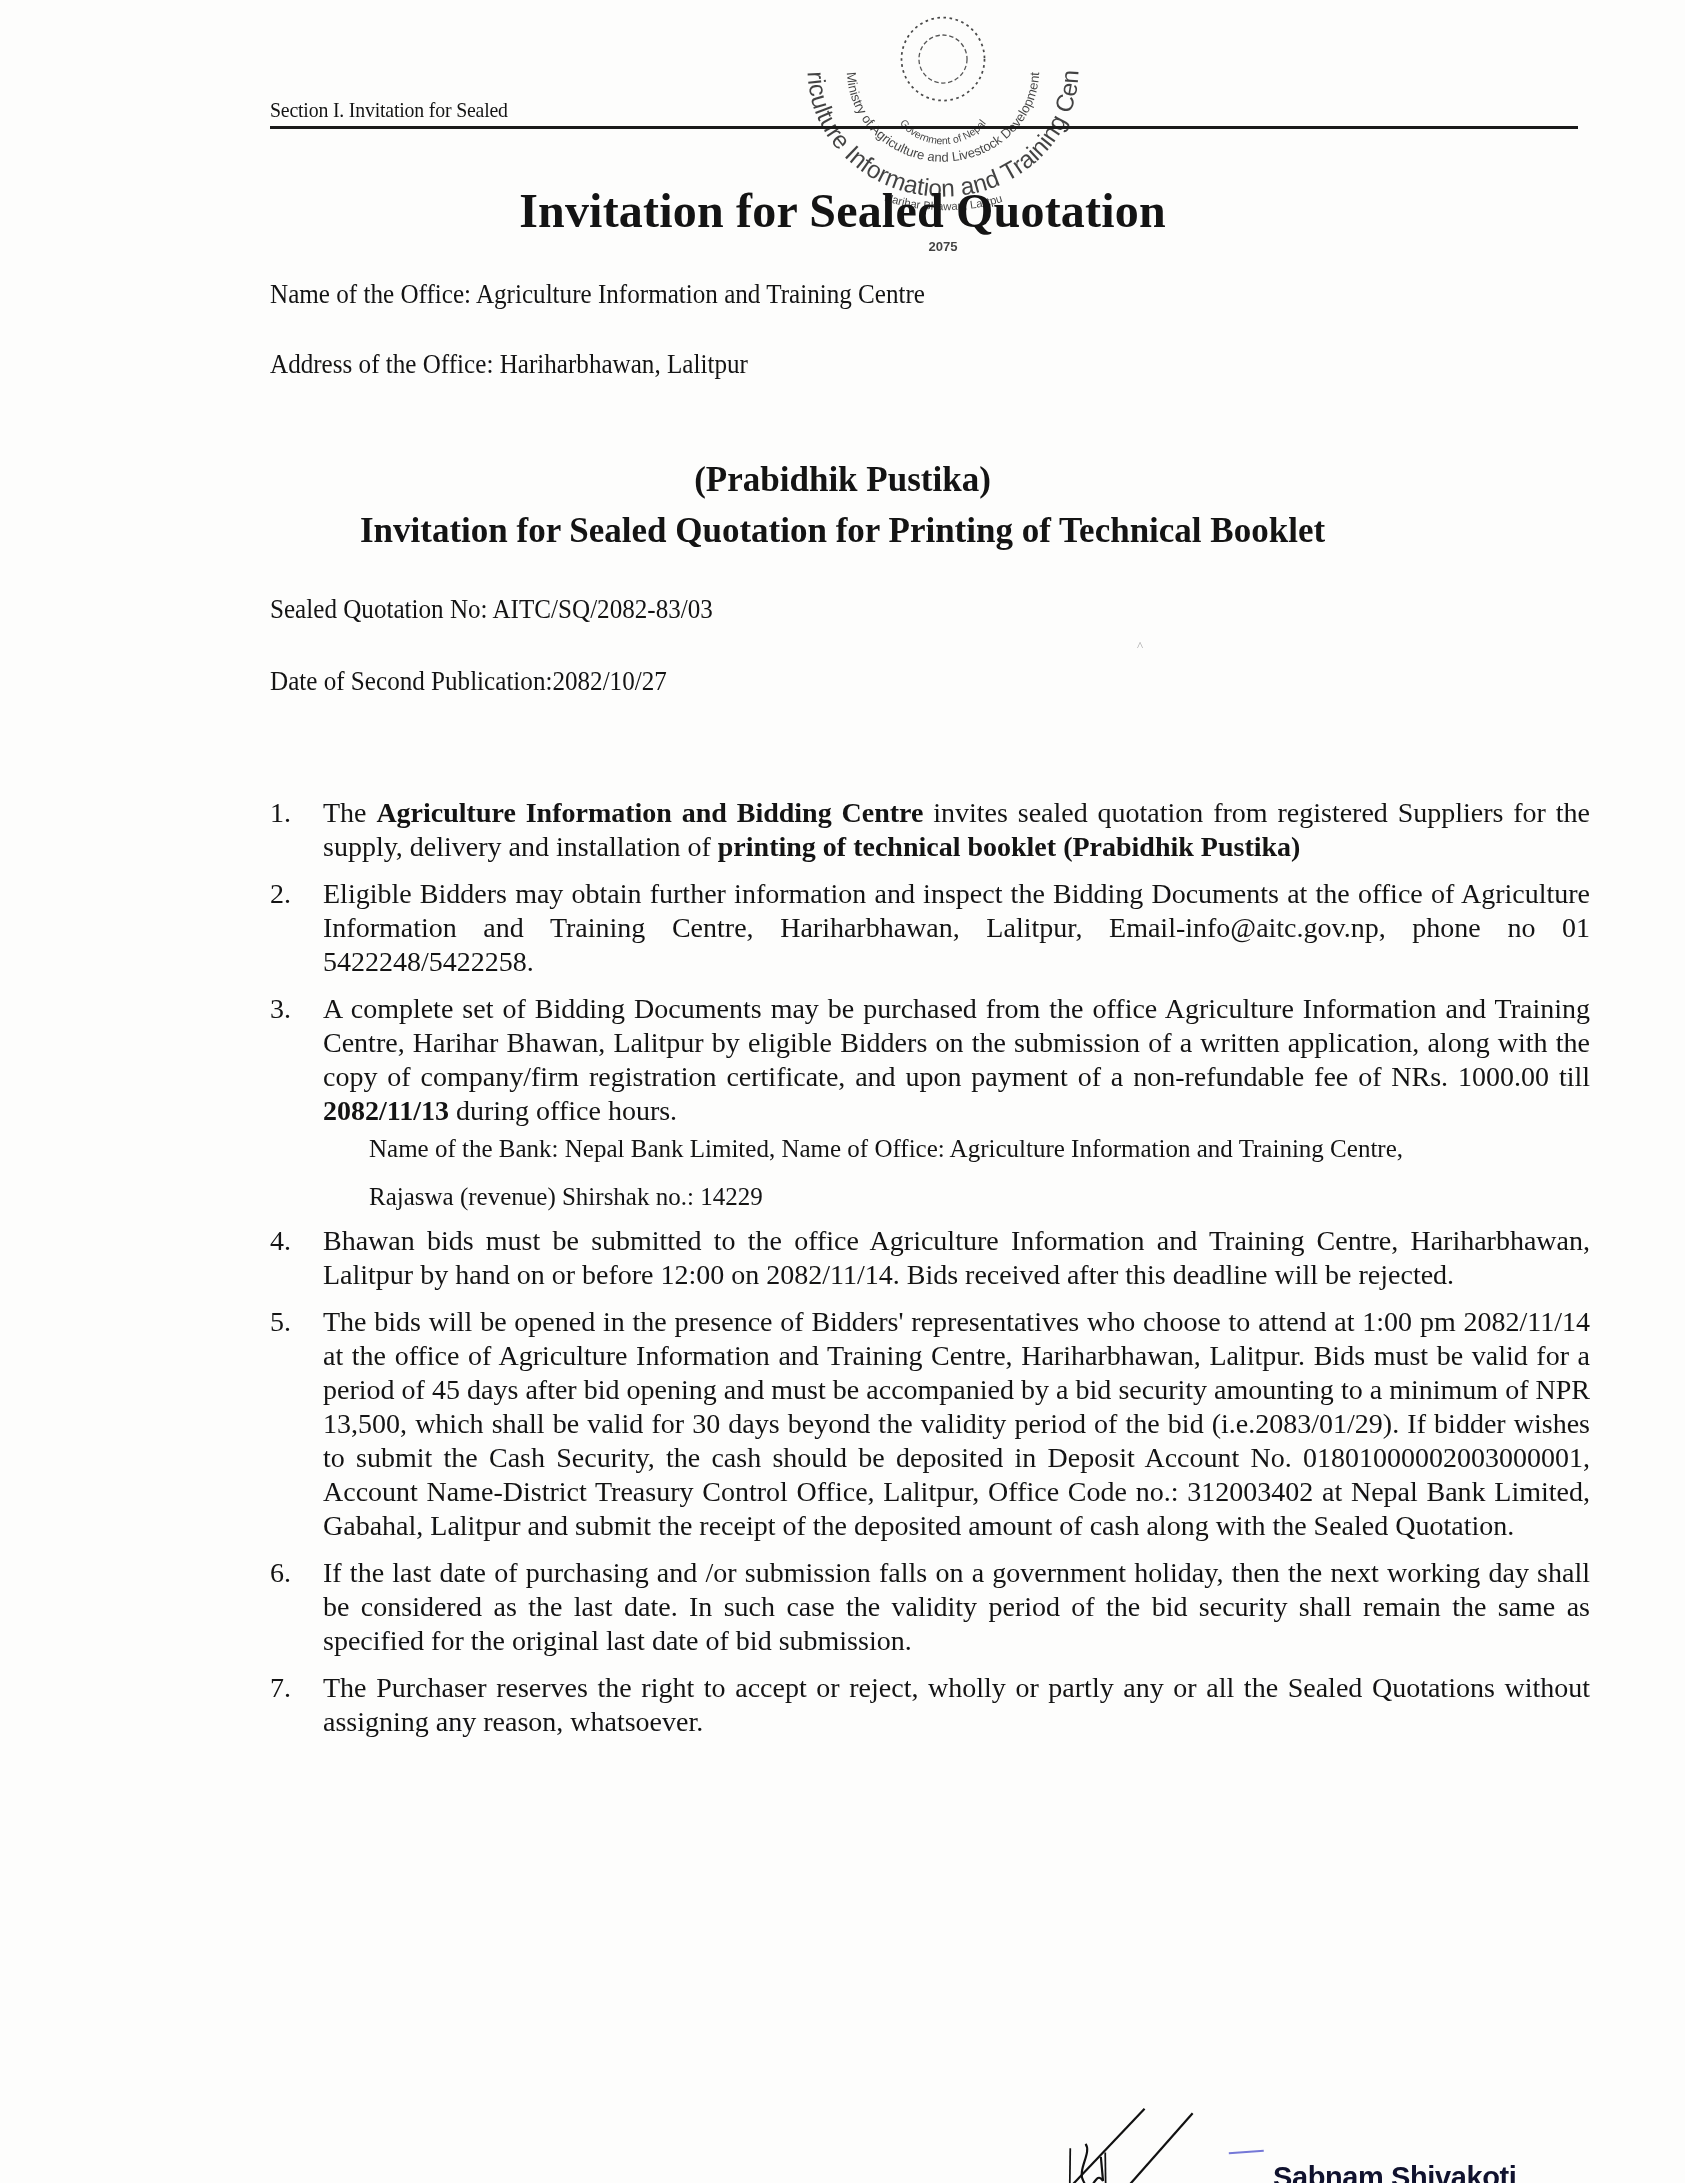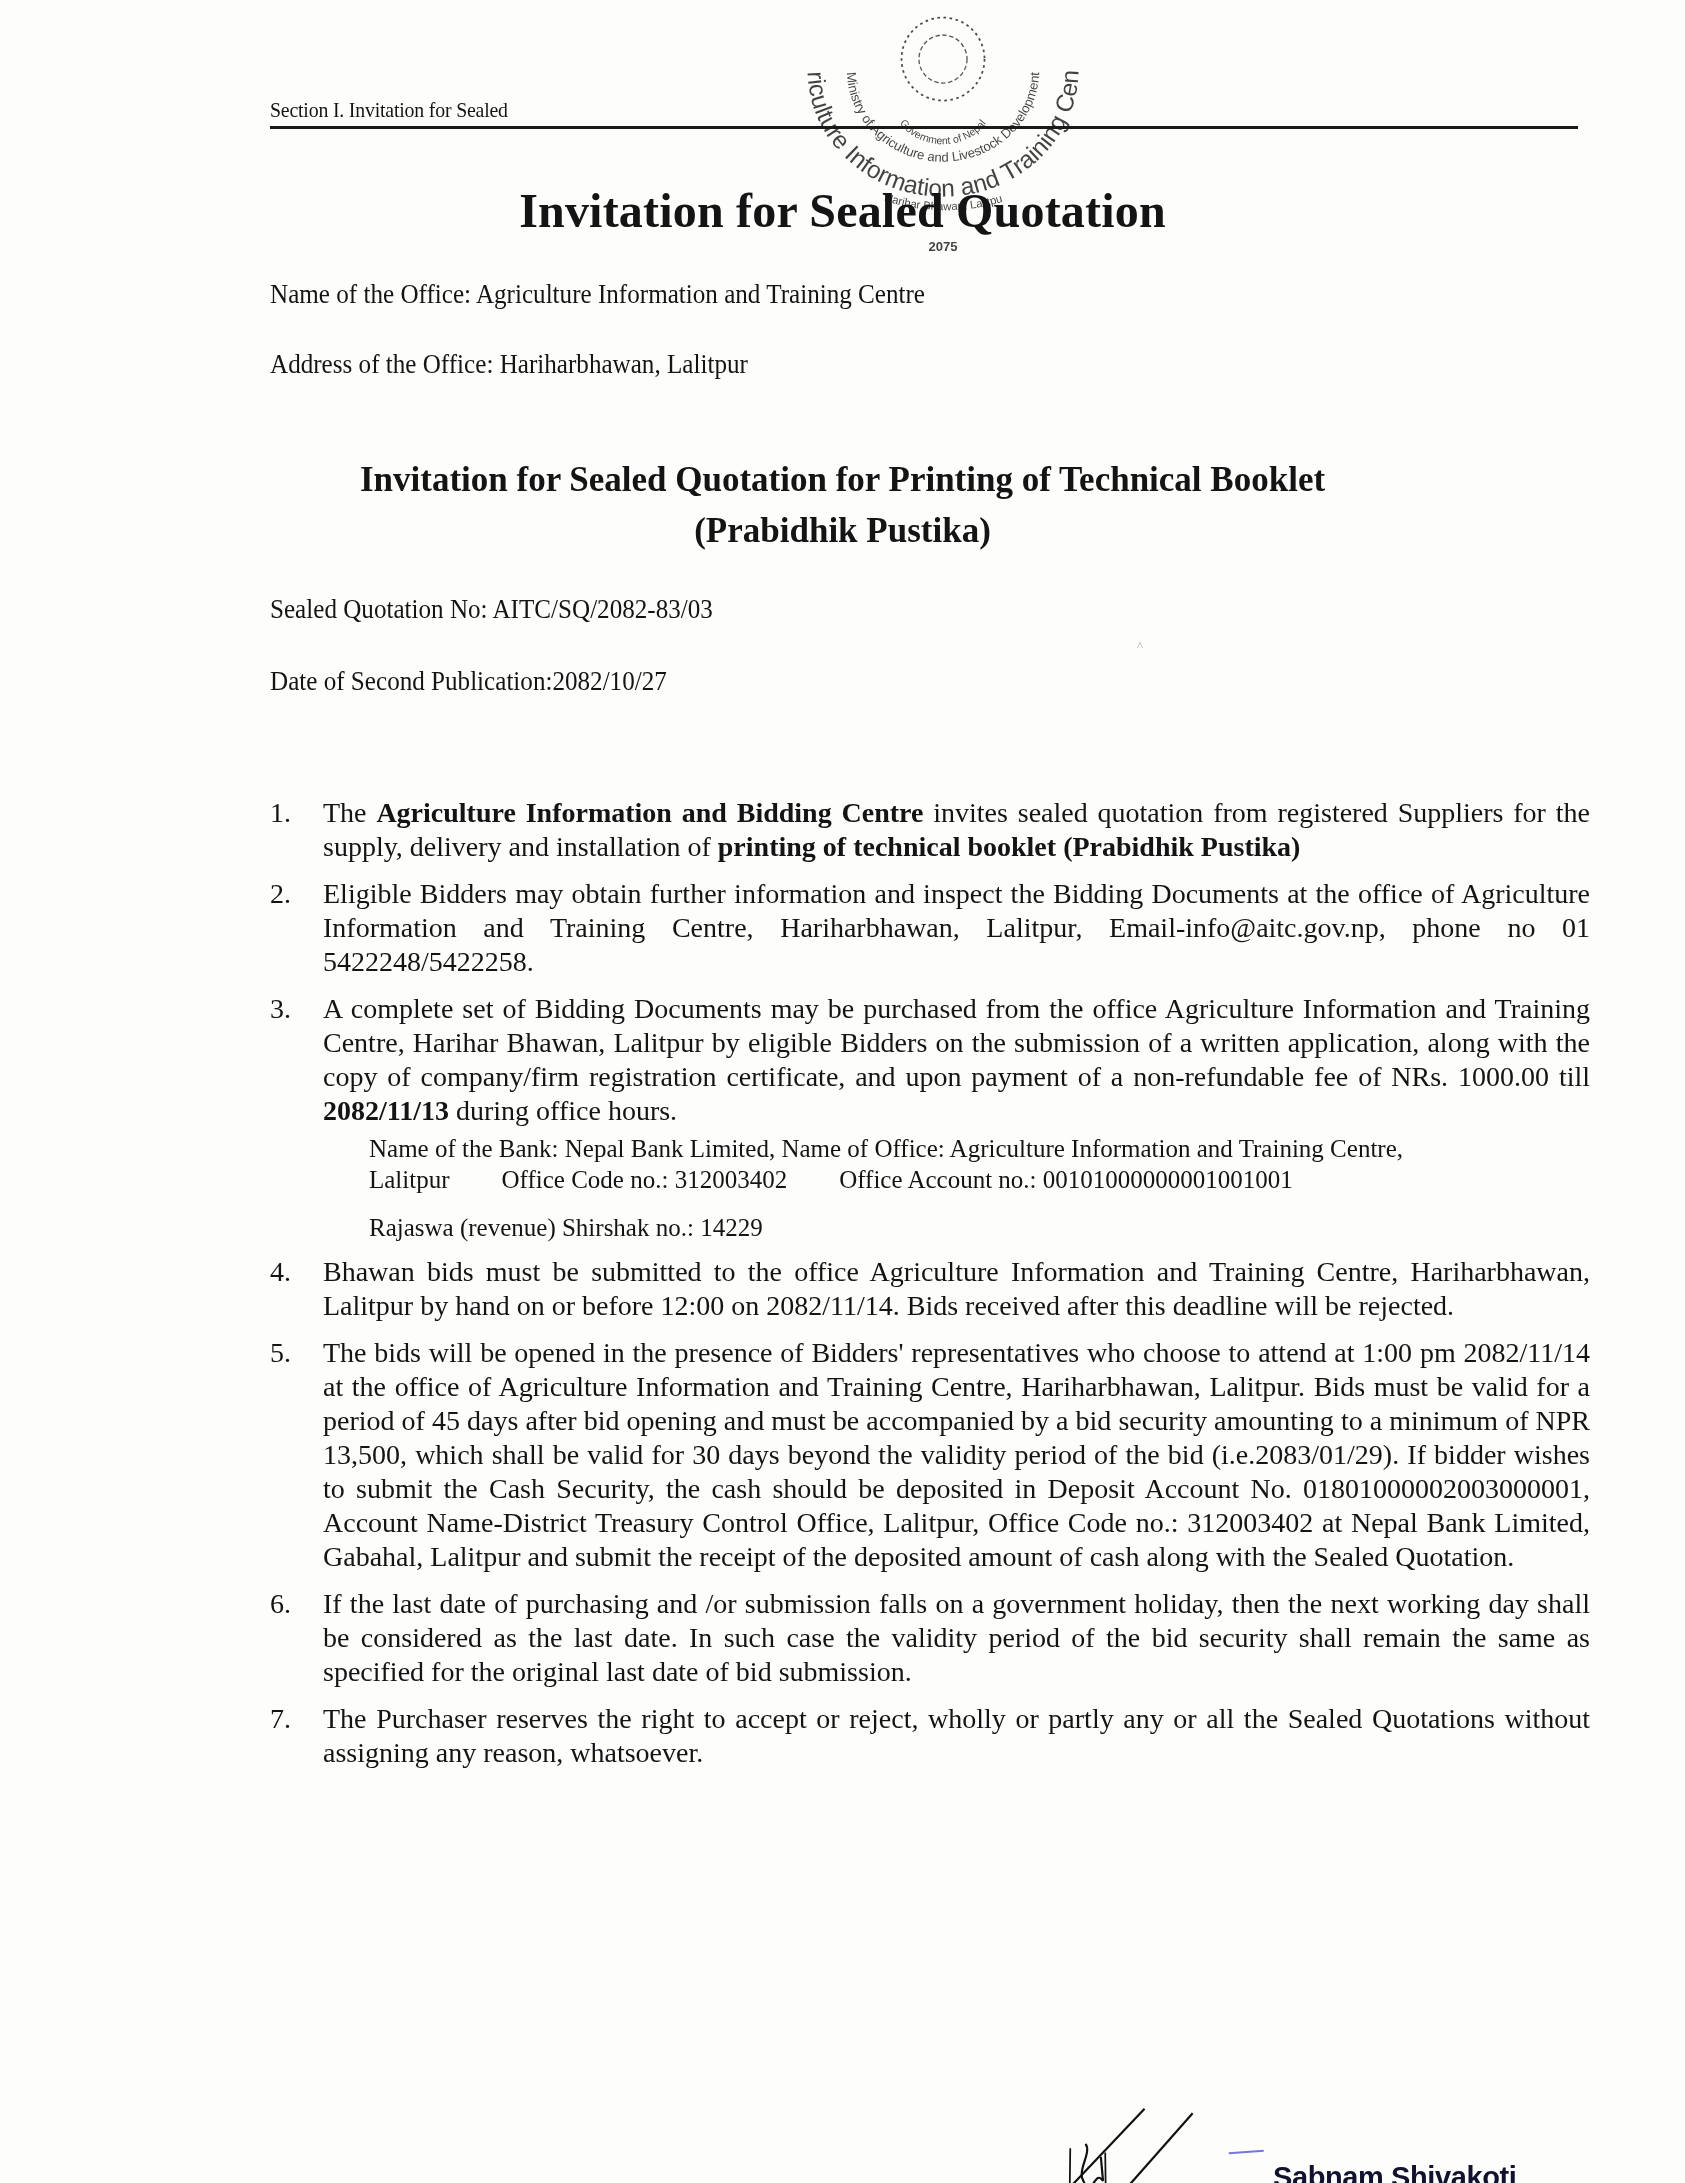--- a/index.html
+++ b/index.html
@@ -53,22 +53,22 @@
     <text x="380" y="545" font-size="30" text-anchor="middle" font-weight="bold">2075</text>
   </svg>
 </div>
 
 <div class="abs main-title">Invitation for Sealed Quotation</div>
 
 <div class="abs meta-line" style="top:279px">Name of the Office: Agriculture Information and Training Centre</div>
 <div class="abs meta-line" style="top:349px">Address of the Office: Hariharbhawan, Lalitpur</div>
 
 <div class="abs sub-title">
+  <div>(Prabidhik Pustika)</div>
   <div>Invitation for Sealed Quotation for Printing of Technical Booklet</div>
-  <div>(Prabidhik Pustika)</div>
 </div>
 
 <div class="abs meta-line" style="top:594px">Sealed Quotation No: AITC/SQ/2082-83/03</div>
 <div class="abs meta-line" style="top:666px">Date of Second Publication:2082/10/27</div>
 <div class="abs stray-mark">^</div>
 
 <div class="abs clauses" id="clauses">
   <div class="clause">
     <div class="num">1.</div>
     <div class="body"><span>The </span><span class="bd">Agriculture Information and Bidding Centre</span><span> invites sealed quotation from registered Suppliers for the supply, delivery and installation of </span><span class="bd">printing of technical booklet</span><span class="bd"> (</span><span class="bd it">Prabidhik Pustika</span><span class="bd">)</span></div>
@@ -76,25 +76,20 @@
   <div class="clause">
     <div class="num it">2.</div>
     <div class="body"><span class="it">Eligible Bidders may obtain further information and inspect the Bidding Documents at the office of</span><span> Agriculture Information and Training Centre, Hariharbhawan, Lalitpur, Email-info@aitc.gov.np, phone no 01 5422248/5422258.</span></div>
   </div>
   <div class="clause" style="margin-bottom:0">
     <div class="num it">3.</div>
     <div class="body"><span class="it">A complete set of Bidding Documents may be purchased from the office</span><span> Agriculture Information and Training Centre, Harihar Bhawan, Lalitpur </span><span class="it">by eligible Bidders on the submission of a written application, along with the copy of company/firm registration certificate, and upon payment of a non-refundable fee of NRs. 1000.00 till </span><span class="it bd">2082/11/13</span><span class="it"> during office hours.</span></div>
   </div>
   <div class="bank-block">
     <p>Name of the Bank: Nepal Bank Limited, Name of Office: Agriculture Information and Training Centre,</p>
-    <div class="row">
-      <span>Lalitpur</span>
-      <span>Office Code no.: 312003402</span>
-      <span>Office Account no.: 00101000000001001001</span>
-    </div>
     <p class="rajaswa">Rajaswa (revenue) Shirshak no.: 14229</p>
   </div>
   <div class="clause">
     <div class="num it">4.</div>
     <div class="body"><span class="it">Bhawan bids must be submitted to the office</span><span> Agriculture Information and Training Centre, Hariharbhawan, Lalitpur </span><span class="it">by hand on or before 12:00 on 2082/11/14. Bids received after this deadline will be rejected.</span></div>
   </div>
   <div class="clause">
     <div class="num it">5.</div>
     <div class="body"><span class="it">The bids will be opened in the presence of Bidders' representatives who choose to attend at 1:00 pm 2082/11/14 at the office of</span><span> Agriculture Information and Training Centre, Hariharbhawan, Lalitpur. </span><span class="it">Bids must be valid for a period of 45 days after bid opening and must be accompanied by a bid security amounting to a minimum of NPR 13,500, which shall be valid for 30 days beyond the validity period of the bid (i.e.2083/01/29). If bidder wishes to submit the Cash Security, the cash should be deposited in</span><span> Deposit Account No. 01801000002003000001, Account Name-District Treasury Control Office, Lalitpur, Office Code no.: 312003402 at Nepal Bank Limited, Gabahal, Lalitpur </span><span class="it">and submit the receipt of the deposited amount of cash along with the Sealed Quotation.</span></div>
   </div>

